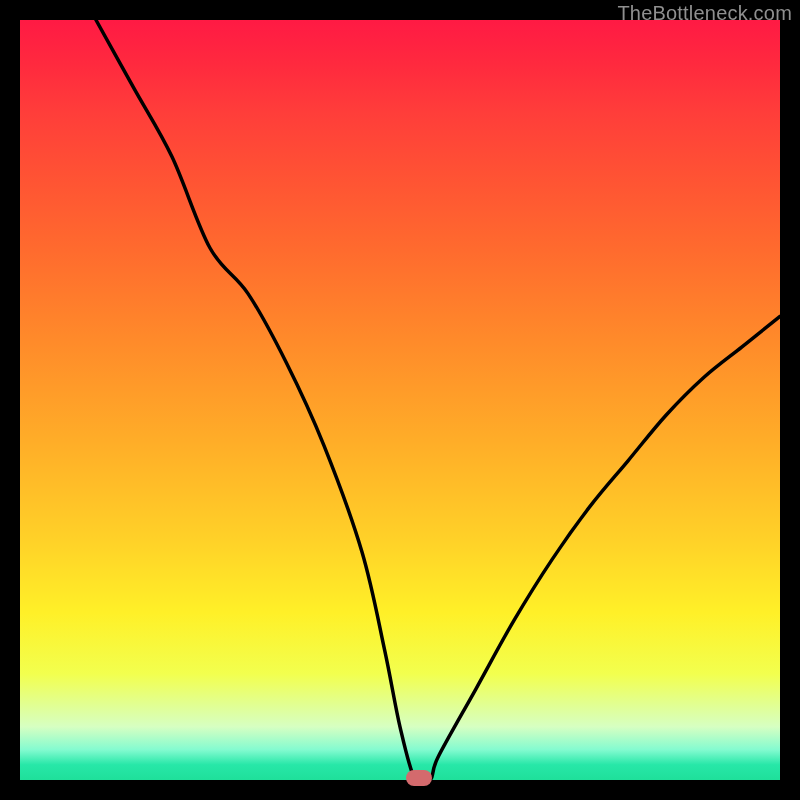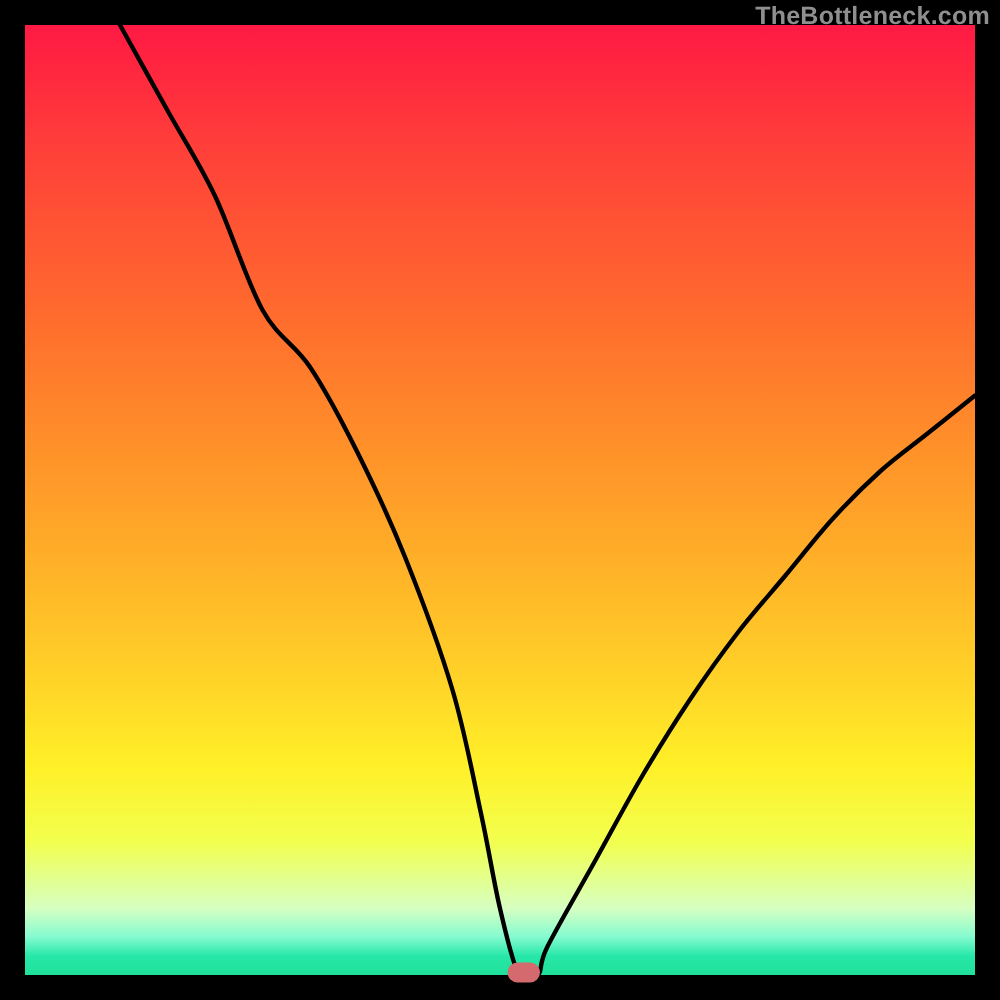--- a/index.html
+++ b/index.html
@@ -45,21 +45,21 @@
     position: absolute;
     background: #d46a6d;
     border-radius: 9px;
   }
   .watermark {
     position: absolute;
     top: 2px;
     right: 8px;
     color: #8f8f8f;
     font-size: 20px;
-    font-weight: 700;
+    font-weight: 400;
     letter-spacing: 0.2px;
   }
   svg.curve {
     position: absolute;
     left: 0;
     top: 0;
     width: 760px;
     height: 760px;
     overflow: visible;
   }

